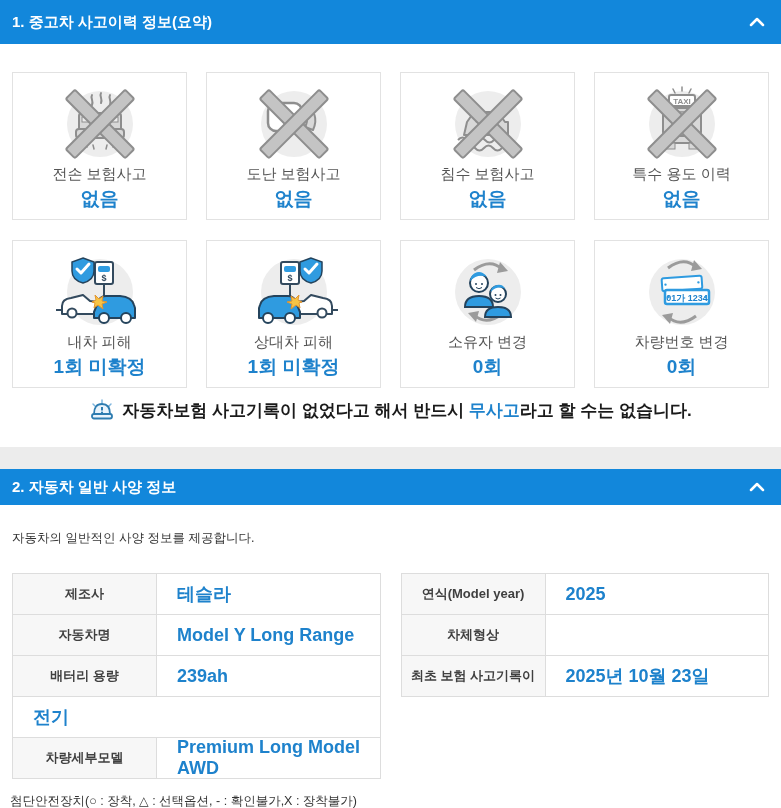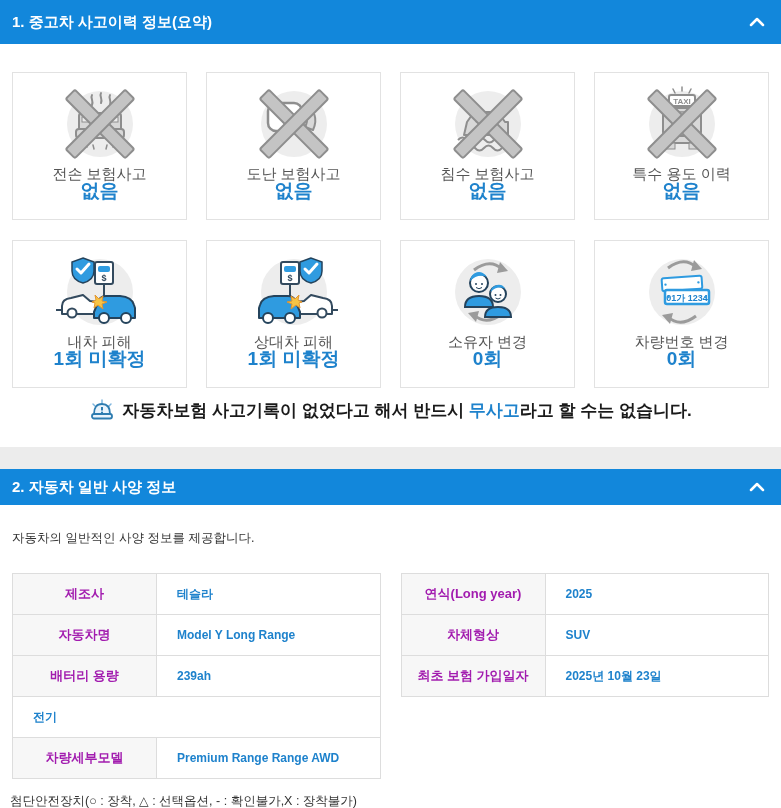--- a/index.html
+++ b/index.html
@@ -18,42 +18,42 @@
   .sec-hdr.h2{height:36px;}
   .chev{display:flex;align-items:center;}
   
   .cards{display:grid;grid-template-columns:repeat(4,1fr);gap:20px 19px;margin:28px 12px 0;}
   .card{
     background:#fff;border:1px solid #E2E2E2;height:146px;
     display:flex;flex-direction:column;align-items:center;box-sizing:content-box;
   }
   .card svg.ic{margin-top:9px;}
   .card .lbl{font-size:15px;color:#555;line-height:1;}
-  .card .val{font-size:19px;font-weight:bold;color:#1E82CC;line-height:1;}
+  .card .val{font-size:19px;font-weight:bold;color:#1E82CC;margin-top:8px;line-height:1;}
   
   .notice{
     display:flex;justify-content:center;align-items:center;gap:7px;
     margin-top:10px;font-size:17px;font-weight:700;color:#1a1a1a;
   }
   .notice .hl{color:#1E82CC;}
   
   .band{height:22px;background:#ECECEC;margin-top:25px;}
   
   .desc{margin:26px 12px 27px;font-size:12.5px;color:#333;line-height:15px;}
   .tables{display:flex;gap:20px;margin:0 12px;align-items:flex-start;}
   .tbl{flex:1;border:1px solid #DDD;border-bottom:none;}
   .trow{display:flex;height:40px;border-bottom:1px solid #DDD;background:#fff;}
   .trow .k{
     width:143px;background:#F7F7F7;border-right:1px solid #DDD;
     display:flex;align-items:center;justify-content:center;
-    font-size:13px;font-weight:bold;color:#a21caf;text-align:center;
+    font-size:13px;font-weight:bold;color:#404040;text-align:center;
   }
   .trow .v{
     flex:1;display:flex;align-items:center;padding-left:20px;
-    font-size:12px;font-weight:bold;color:#1E82CC;white-space:pre-wrap;
+    font-size:18px;font-weight:bold;color:#1E82CC;white-space:pre-wrap;
   }
   .foot{margin:14px 12px 16px 10px;font-size:12.5px;color:#333;}
 </style>
 </head>
 <body>
 
 <div class="sec-hdr h1">
   <span>1. 중고차 사고이력 정보(요약)</span>
   <span class="chev">
     <svg width="16" height="10" viewBox="0 0 16 10">
@@ -250,32 +250,31 @@
     </div>
     <div class="trow">
       <div class="k">배터리 용량</div>
       <div class="v">239ah</div>
     </div>
     <div class="trow">
       <div class="v">전기</div>
     </div>
     <div class="trow">
       <div class="k">차량세부모델</div>
-      <div class="v">Premium Range Range AWD</div>
+      <div class="v">Premium Long Model AWD</div>
     </div>
   </div>
   <div class="tbl">
     <div class="trow">
-      <div class="k">연식(Long year)</div>
+      <div class="k">연식(Model year)</div>
       <div class="v">2025</div>
     </div>
     <div class="trow">
       <div class="k">차체형상</div>
-      <div class="v">SUV</div>
-    </div>
-    <div class="trow">
-      <div class="k">최초 보험 가입일자</div>
+    </div>
+    <div class="trow">
+      <div class="k">최초 보험 사고기록이</div>
       <div class="v">2025년 10월 23일</div>
     </div>
   </div>
 </div>
 
 <div class="foot">첨단안전장치(○ : 장착, △ : 선택옵션, - : 확인불가,X : 장착불가)</div>
 
 </body></html>

